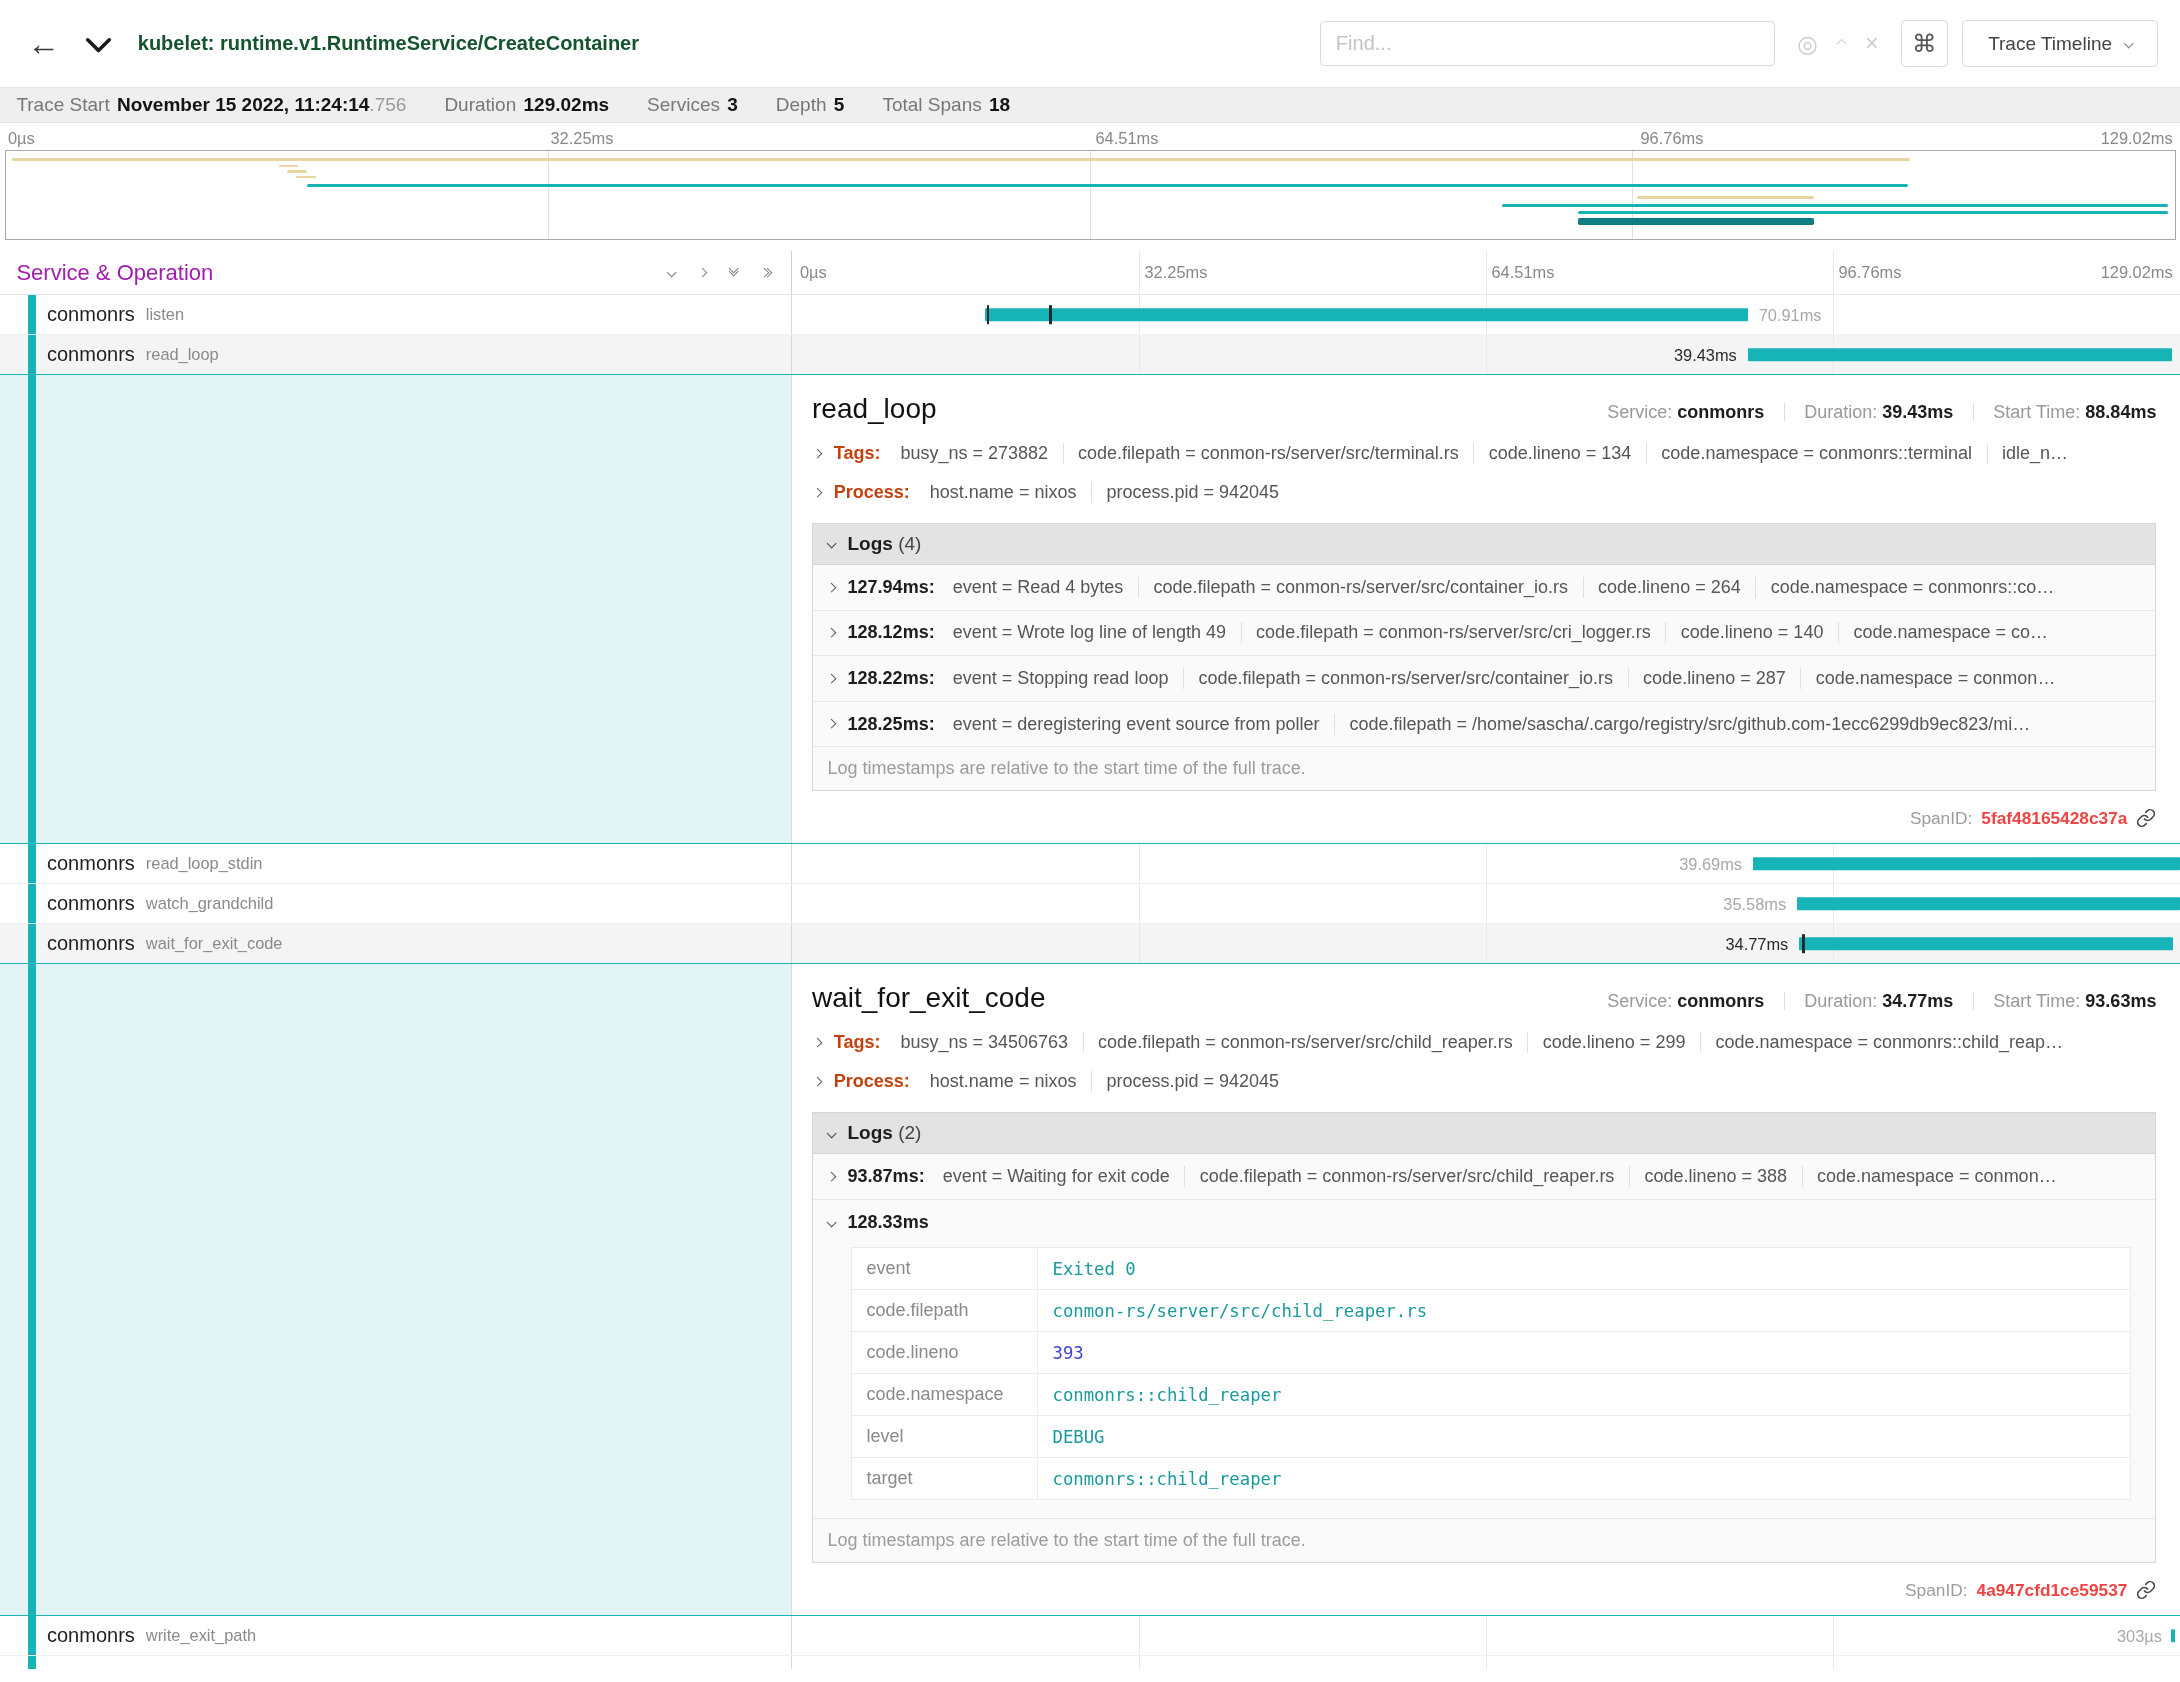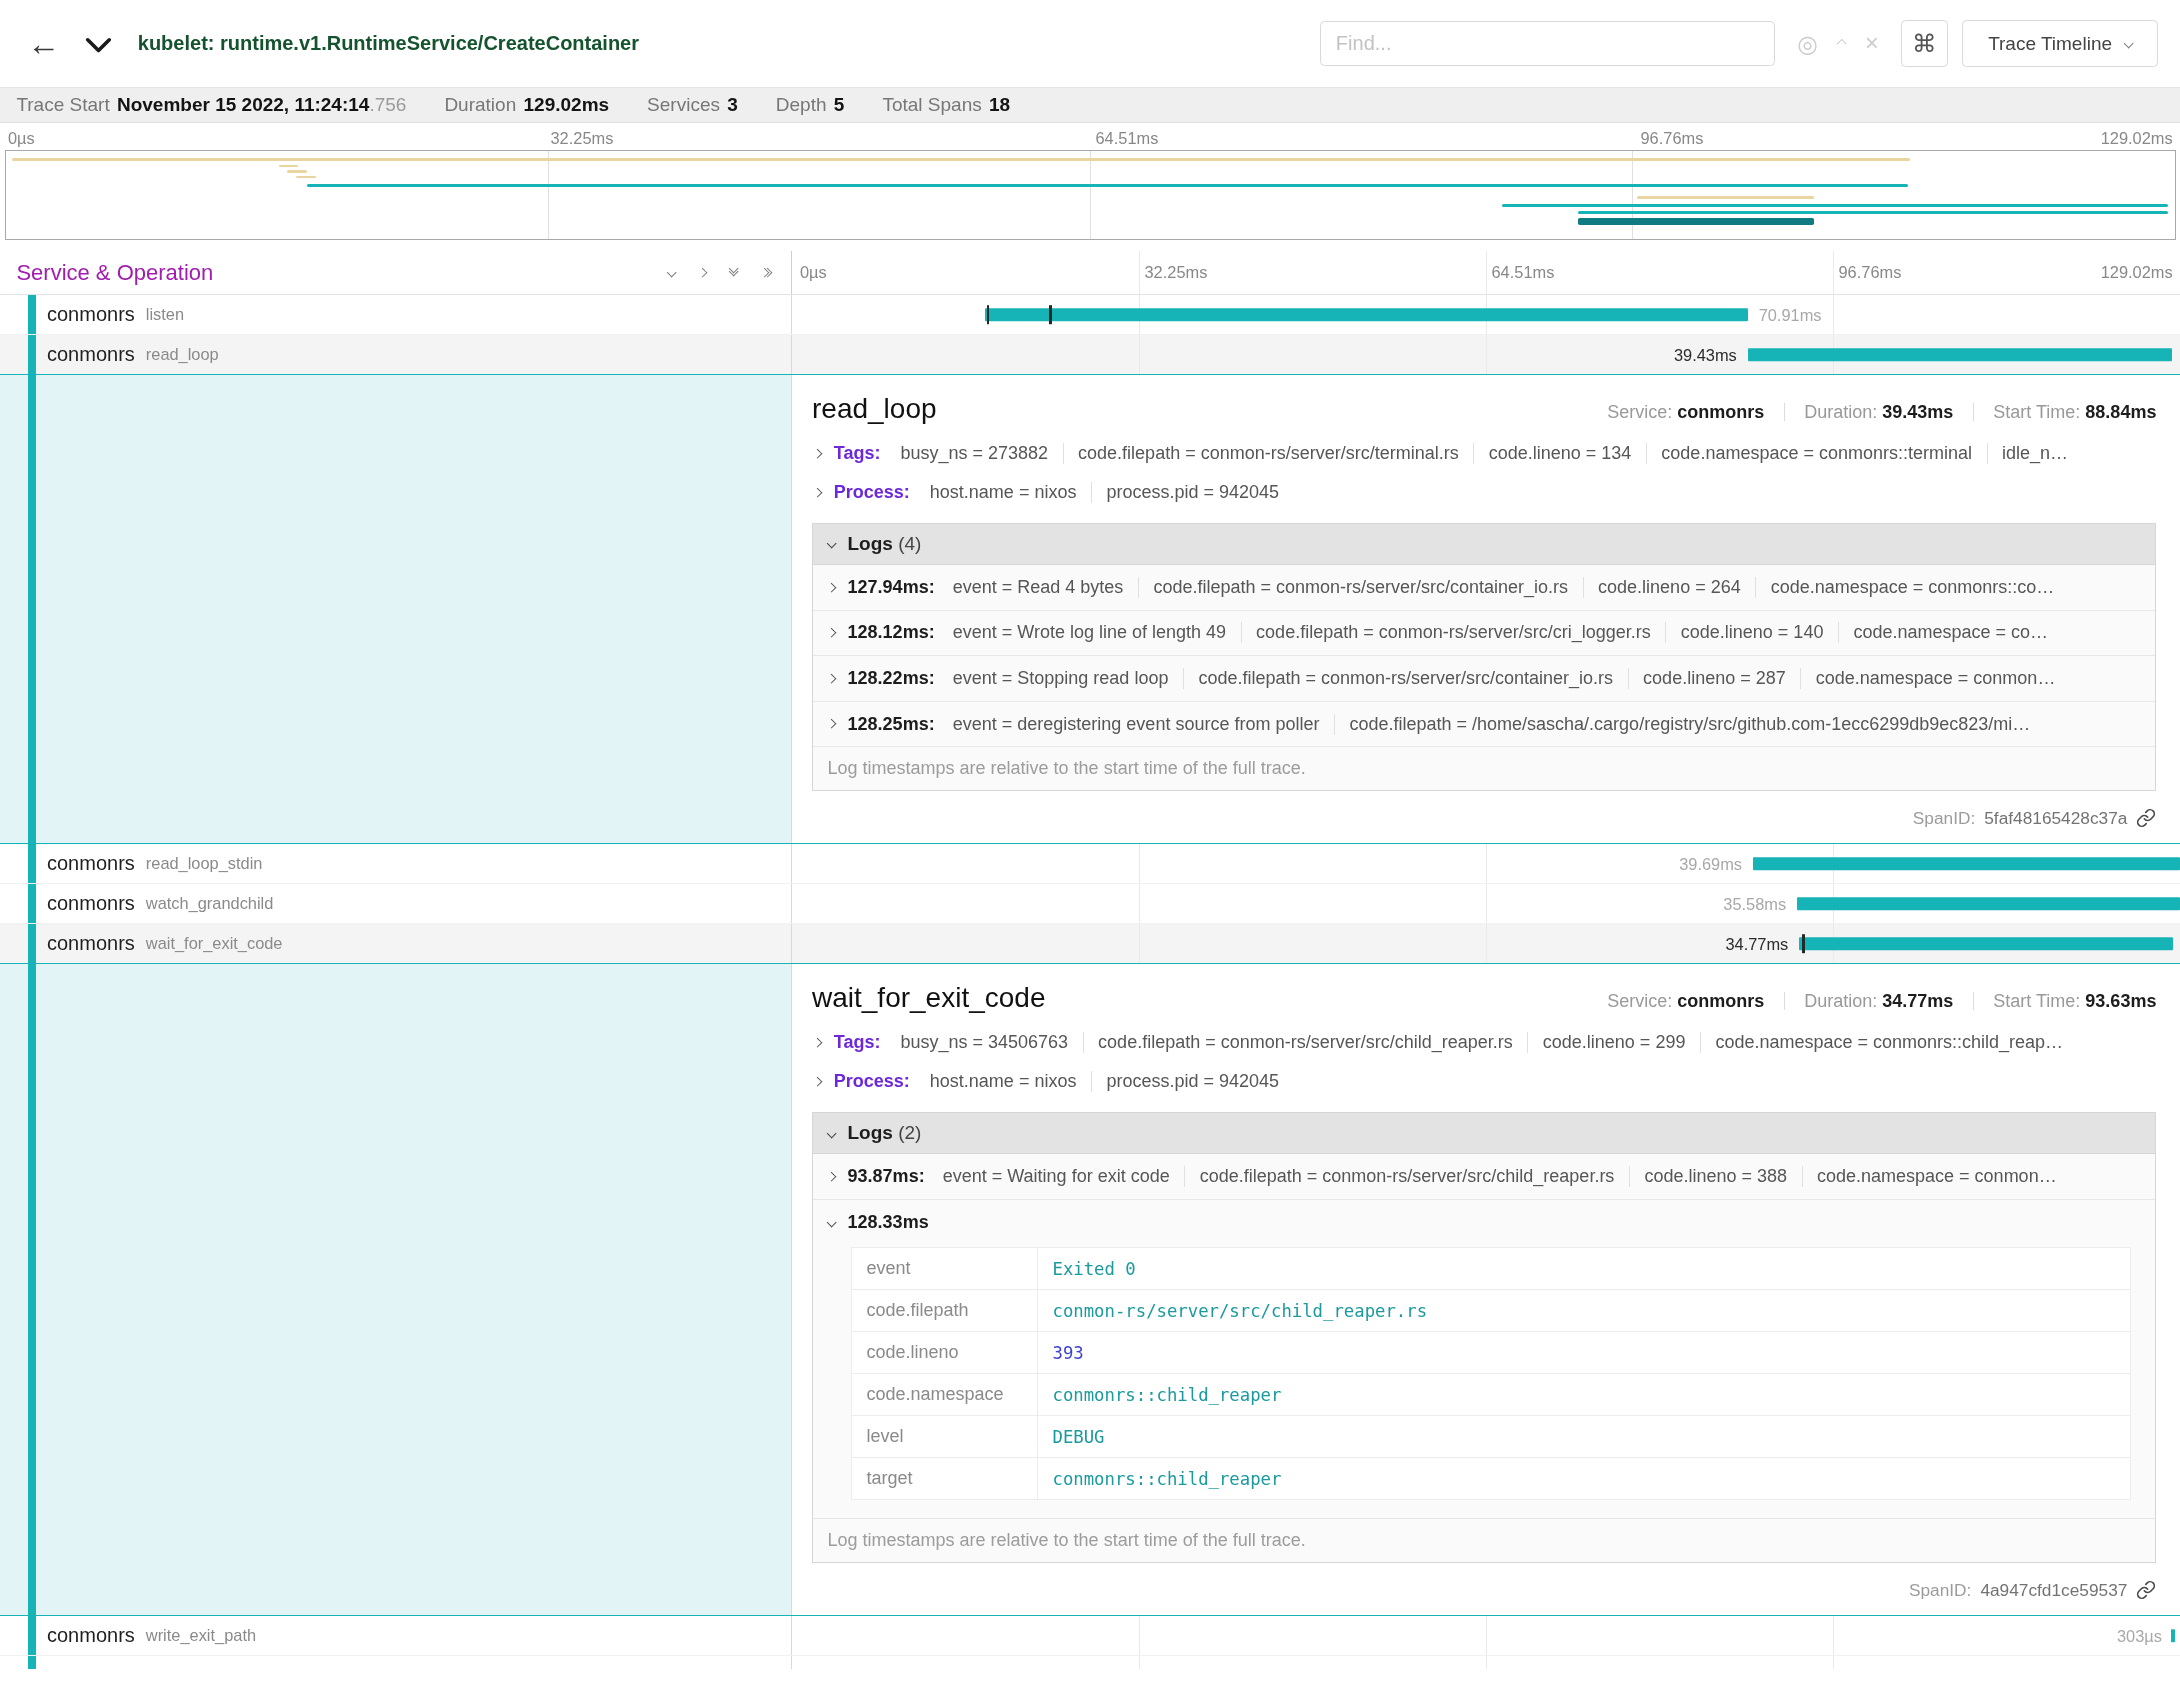--- a/index.html
+++ b/index.html
@@ -78,21 +78,21 @@
   .detail { display:flex; border-bottom:1.8px solid #16b3b7; }
   .detail-left { position:relative; width:792px; flex:none; background:#e2f4f5; border-right:0.9px solid #d9d9d9; }
   .detail-main { flex:1; background:#fff; padding:18px 23.6px 14.5px 20px; overflow:hidden; }
   .d-head { display:flex; align-items:baseline; }
   .d-head h2 { font-size:28px; font-weight:400; color:#111; }
   .d-meta { margin-left:auto; font-size:18px; color:#999; white-space:nowrap; }
   .d-meta b { color:#1d1d1d; font-weight:700; }
   .msep { display:inline-block; width:0.9px; height:18px; background:#ddd; margin:0 14.5px; vertical-align:-2.7px; }
   .kv-line { display:flex; align-items:center; margin-top:18px; font-size:18px; white-space:nowrap; overflow:hidden; cursor:pointer; }
   .kv-line .cc { flex:none; border-color:#555; margin-left:1.8px; }
-  .kv-title { font-weight:700; color:#6d28d9; margin:0 5.5px 0 12.7px; }
+  .kv-title { font-weight:700; color:#c2410c; margin:0 5.5px 0 12.7px; }
   .chip { color:#565656; padding:0 14.5px; border-right:0.9px solid #e0e0e0; flex:none; }
   .chip:last-child { border-right:none; }
   .logs { margin-top:20px; border:0.9px solid #d6d6d6; background:#fafafa; }
   .logs-head { display:flex; align-items:center; gap:12.7px; background:#e3e3e3; border-bottom:0.9px solid #d6d6d6; padding:9px 14.5px; font-size:19px; cursor:pointer; }
   .logs-head b { color:#1d1d1d; }
   .logs-head .cnt { color:#444; }
   .logs-head .cc { border-color:#444; }
   .log-row { display:flex; align-items:center; padding:11.8px 11px; border-bottom:0.9px solid #e7e7e7; font-size:18px; white-space:nowrap; overflow:hidden; cursor:pointer; }
   .log-row .cc { flex:none; border-color:#555; margin-left:3.6px; }
   .log-time { font-weight:700; color:#1d1d1d; margin:0 3.6px 0 12.7px; }
@@ -100,21 +100,21 @@
   .log-exp .exp-head { display:flex; align-items:center; font-size:18px; cursor:pointer; }
   .log-exp .exp-head .cc { border-color:#555; margin-left:3.6px; }
   .log-table { border-collapse:collapse; margin:14.5px 0 0 27px; width:calc(100% - 40px); background:#fff; }
   .log-table td { border:0.9px solid #ececec; padding:10px 14.5px; font-size:18px; }
   .log-table td.k { color:#8a8a8a; width:186px; }
   .log-table td.v { font-family:"DejaVu Sans Mono", monospace; font-size:17.3px; }
   .v-teal { color:#1a9a9e; }
   .v-blue { color:#3b44d0; }
   .footnote { padding:11px 14.5px; font-size:18px; color:#9c9c9c; }
   .spanid-row { display:flex; justify-content:flex-end; align-items:center; gap:9px; margin-top:16.4px; font-size:17.3px; color:#9c9c9c; }
-  .spanid-row .sid { color:#737373; }
+  .spanid-row .sid { color:#ef4444;font-weight:bold; }
   .link-ic { cursor:pointer; display:inline-flex; }
 </style>
 </head>
 <body>
 
 <div class="app">
 
   <header class="topbar">
     <button class="back-btn">←</button>
     <span class="hdr-chev">

